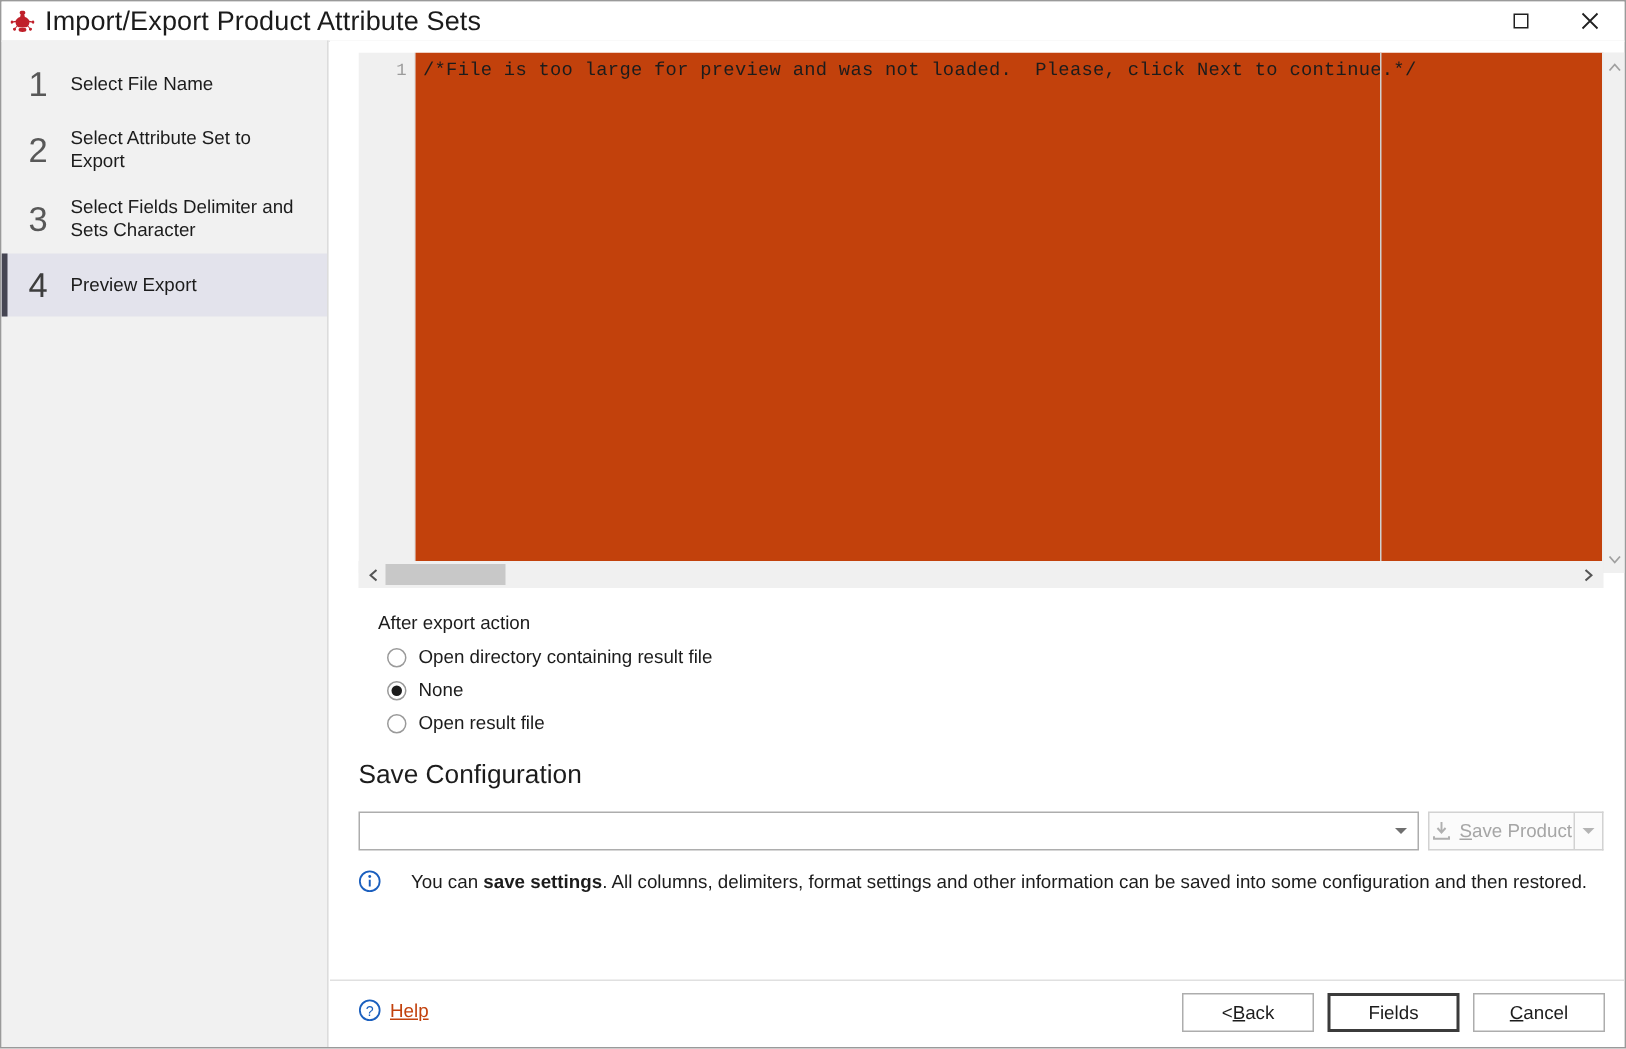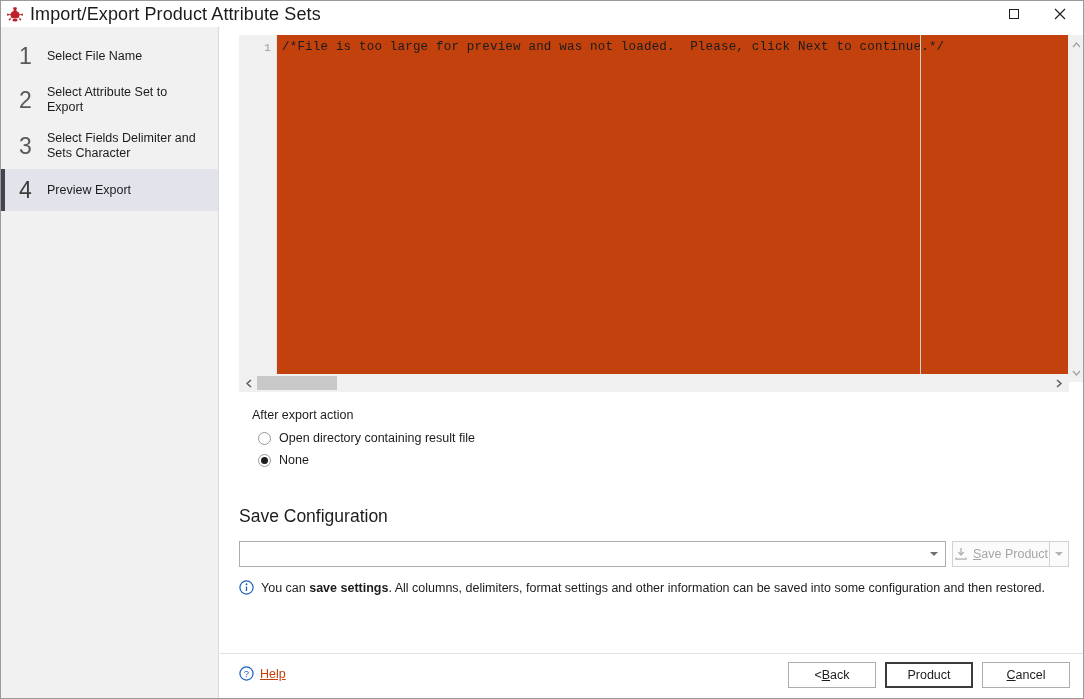--- a/index.html
+++ b/index.html
@@ -359,21 +359,21 @@
     border-top: 4px solid #b4b4b4;
   }
 
   
   .info-row {
     position: absolute;
     left: 19px;
     top: 553px;
     display: flex;
     align-items: center;
-    gap: 7px;
+    gap: 20px;
     text-align: right;
   }
   .info-text {
     font-size: 12.5px;
     color: #1c1c1c;
   }
   .info-text b { font-weight: 700; }
 
   
   .footer {
@@ -508,20 +508,24 @@
     <div class="section-after">
       <div class="field-legend">After export action</div>
       <div class="radio-row">
         <span class="radio"></span>
         <span class="radio-label">Open directory containing result file</span>
       </div>
       <div class="radio-row">
         <span class="radio checked"></span>
         <span class="radio-label">None</span>
       </div>
+      <div class="radio-row">
+        <span class="radio"></span>
+        <span class="radio-label">Open result file</span>
+      </div>
     </div>
 
     <div class="save-config-title">Save Configuration</div>
 
     <div class="config-row">
       <div class="combo">
         <span class="combo-value"></span>
         <span class="combo-arrow"></span>
       </div>
       <div class="save-btn">
@@ -553,21 +557,21 @@
         </svg>
         <span class="help-label">Help</span>
       </div>
       <div class="btn-group">
         <div class="btn">
           <span>&lt; </span>
             <span class="u">B</span>
             <span>ack</span>
         </div>
         <div class="btn default">
-          <span>Product</span>
+          <span>Fields</span>
         </div>
         <div class="btn">
           <span></span>
             <span class="u">C</span>
             <span>ancel</span>
         </div>
       </div>
     </div>
 
   </div>

